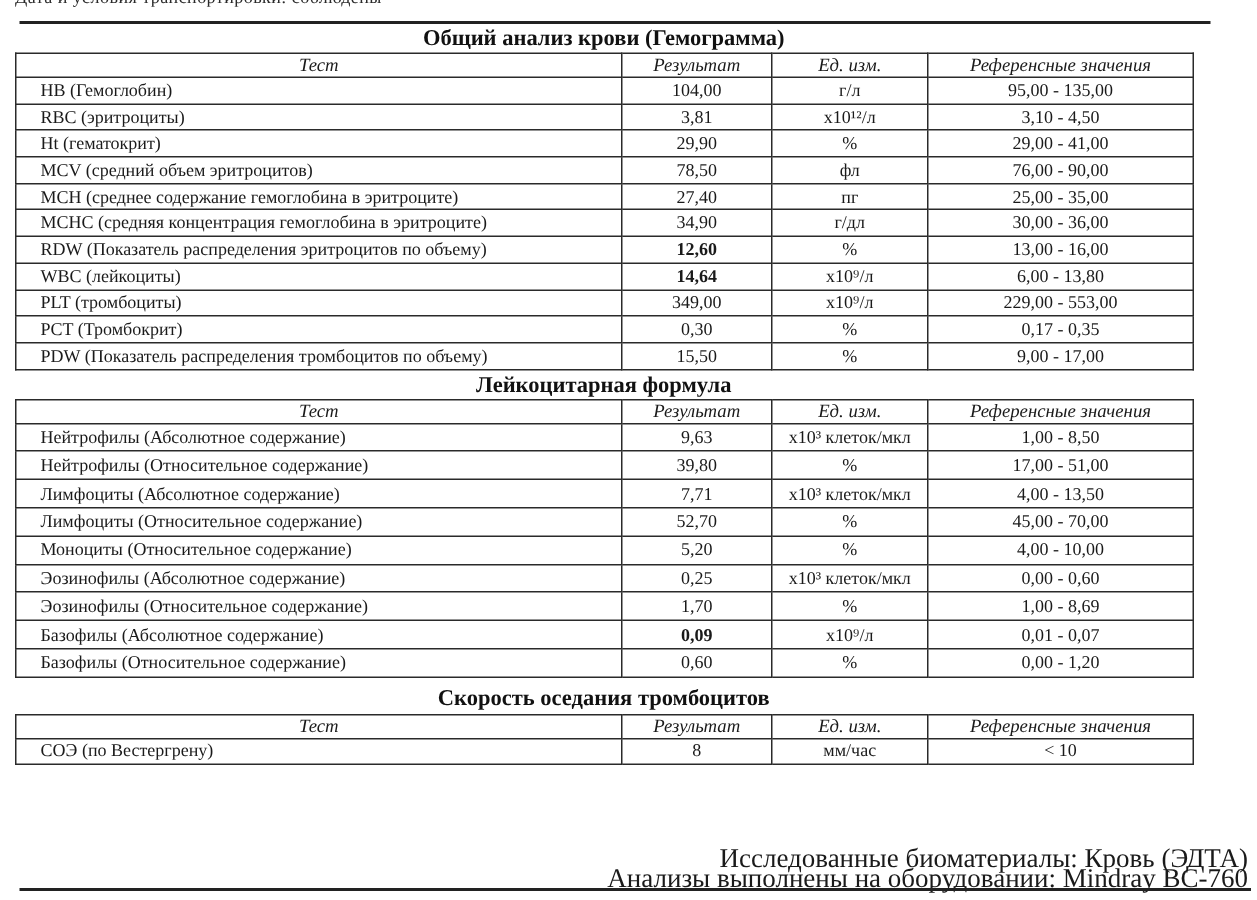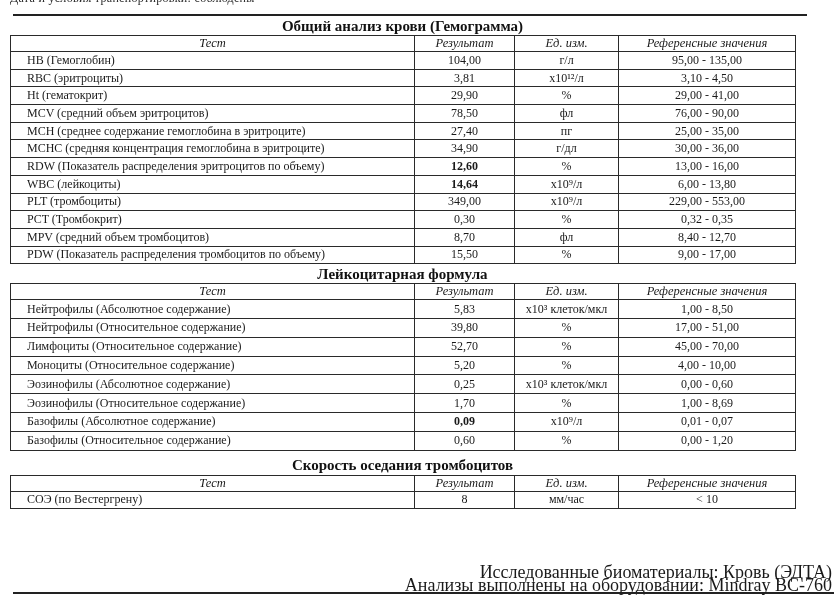--- a/index.html
+++ b/index.html
@@ -136,27 +136,21 @@
         <tr>
           <td class="test">PLT (тромбоциты)</td>
           <td>349,00</td>
           <td>x10⁹/л</td>
           <td>229,00 - 553,00</td>
         </tr>
         <tr>
           <td class="test">PCT (Тромбокрит)</td>
           <td>0,30</td>
           <td>%</td>
-          <td>0,32 - 0,35</td>
-        </tr>
-        <tr>
-          <td class="test">MPV (средний объем тромбоцитов)</td>
-          <td>8,70</td>
-          <td>фл</td>
-          <td>8,40 - 12,70</td>
+          <td>0,17 - 0,35</td>
         </tr>
         <tr>
           <td class="test">PDW (Показатель распределения тромбоцитов по объему)</td>
           <td>15,50</td>
           <td>%</td>
           <td>9,00 - 17,00</td>
         </tr>
       </tbody>
   </table>
 
@@ -172,29 +166,35 @@
       <tr>
         <th>Тест</th>
         <th>Результат</th>
         <th>Ед. изм.</th>
         <th>Референсные значения</th>
       </tr>
     </thead>
     <tbody>
         <tr>
           <td class="test">Нейтрофилы (Абсолютное содержание)</td>
-          <td>5,83</td>
+          <td>9,63</td>
           <td>x10³ клеток/мкл</td>
           <td>1,00 - 8,50</td>
         </tr>
         <tr>
           <td class="test">Нейтрофилы (Относительное содержание)</td>
           <td>39,80</td>
           <td>%</td>
           <td>17,00 - 51,00</td>
+        </tr>
+        <tr>
+          <td class="test">Лимфоциты (Абсолютное содержание)</td>
+          <td>7,71</td>
+          <td>x10³ клеток/мкл</td>
+          <td>4,00 - 13,50</td>
         </tr>
         <tr>
           <td class="test">Лимфоциты (Относительное содержание)</td>
           <td>52,70</td>
           <td>%</td>
           <td>45,00 - 70,00</td>
         </tr>
         <tr>
           <td class="test">Моноциты (Относительное содержание)</td>
           <td>5,20</td>

